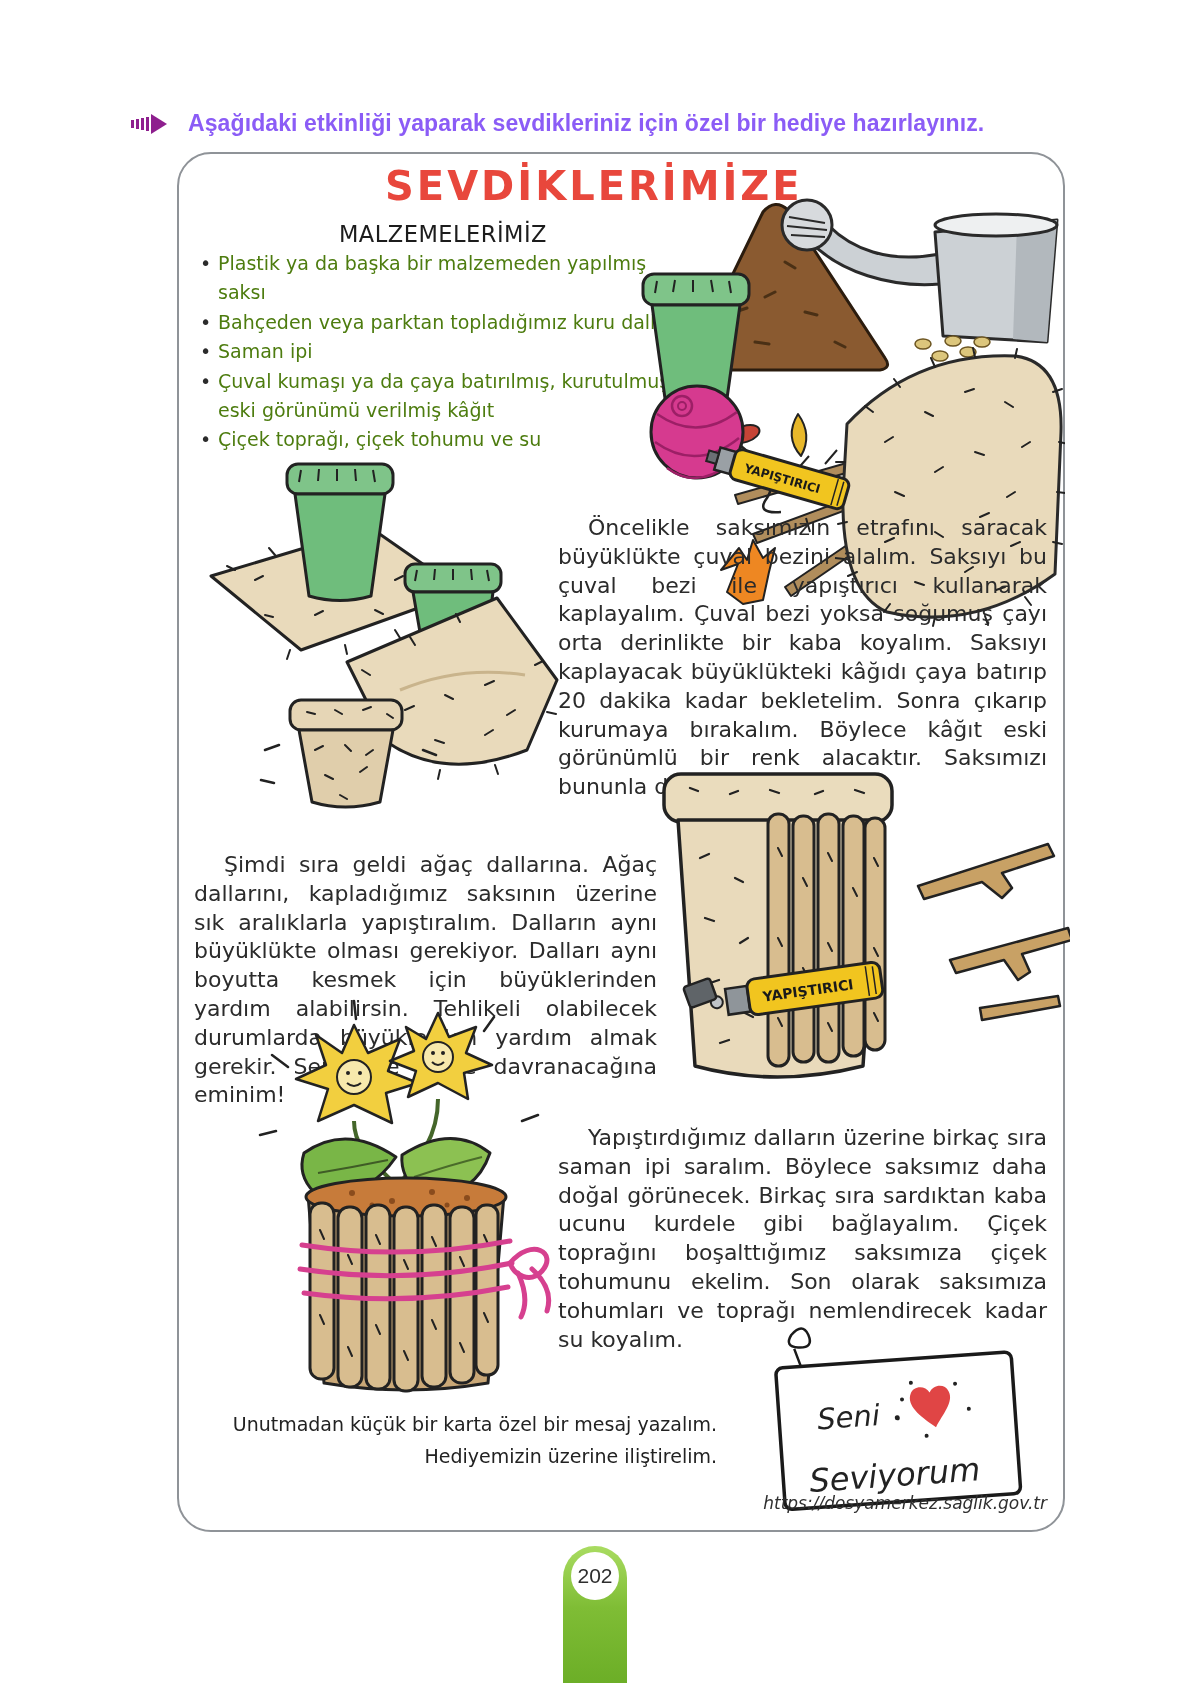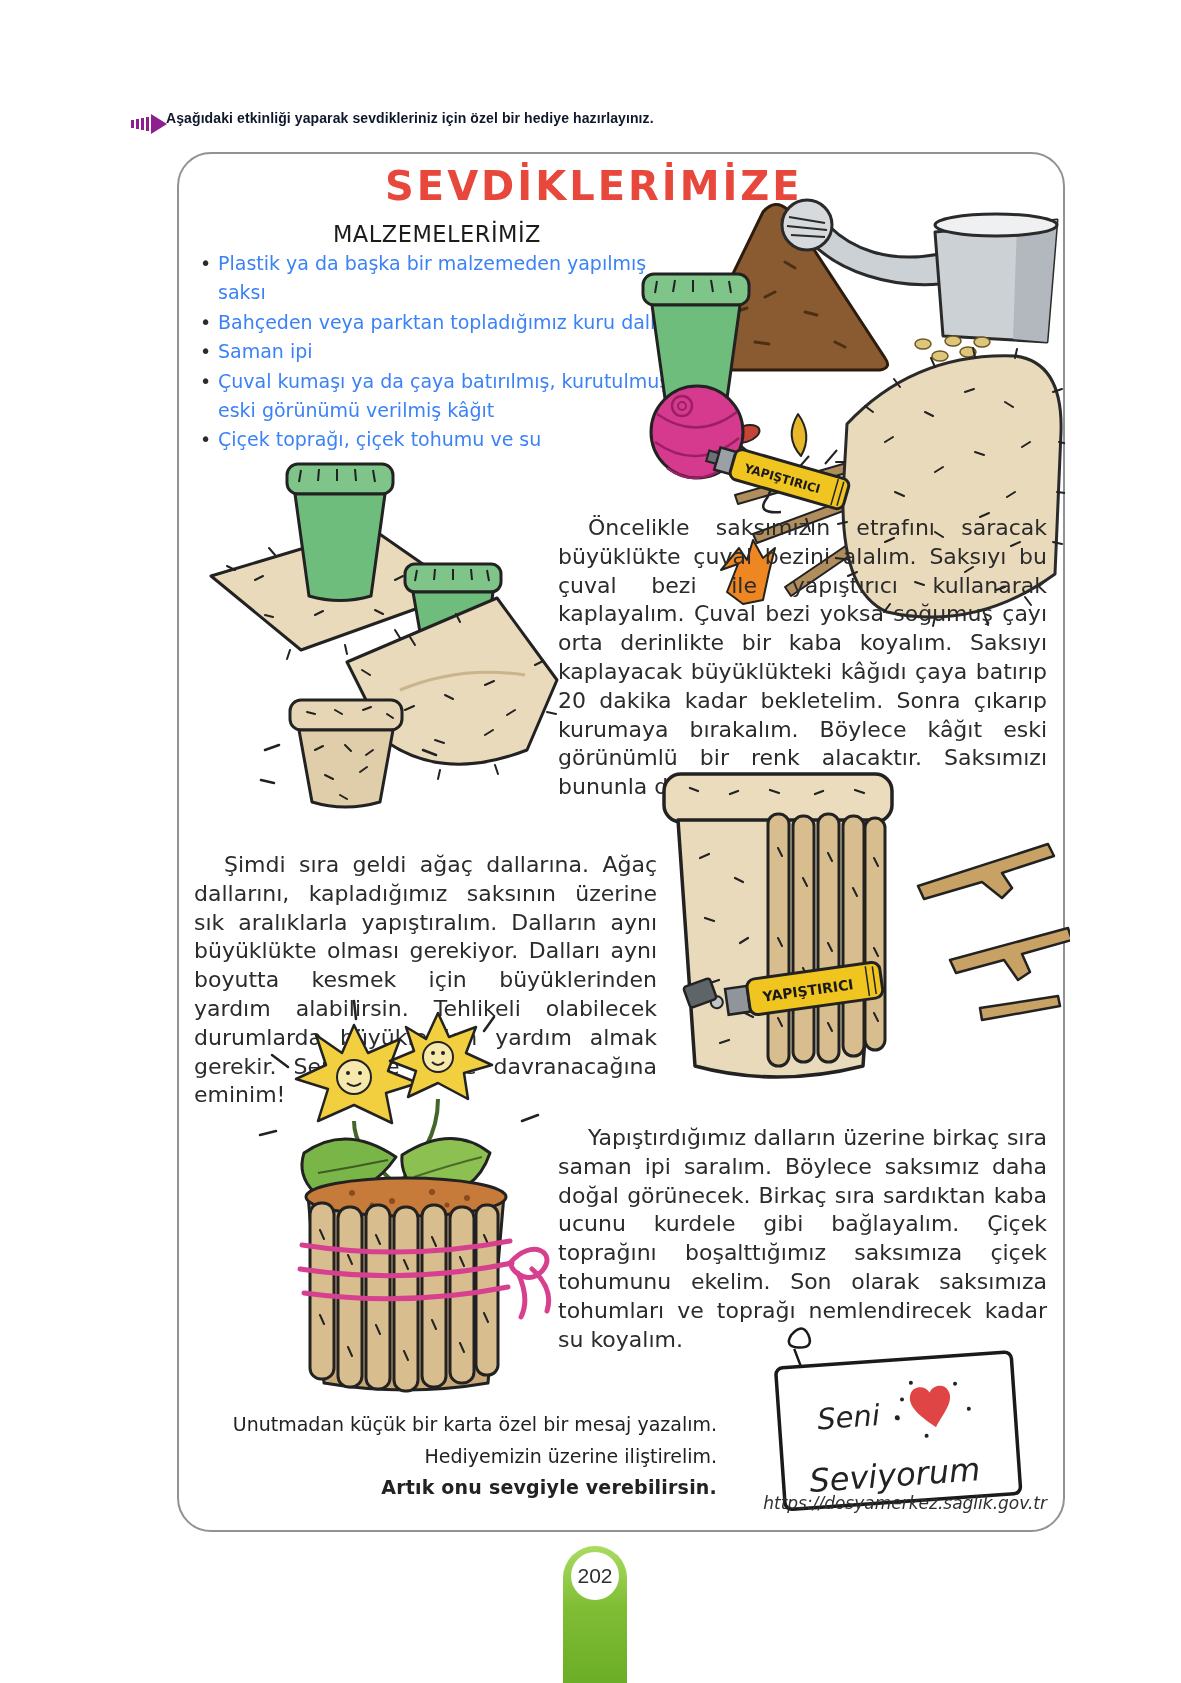--- a/index.html
+++ b/index.html
@@ -2,41 +2,41 @@
 <html lang="tr"><head>
 <meta charset="utf-8">
 <style>
   html,body{margin:0;padding:0;background:#ffffff;}
   .page{
     position:relative;width:1181px;height:1683px;background:#ffffff;
     font-family:"DejaVu Sans",sans-serif;color:#2d2d2d;overflow:hidden;
   }
   
   .instruction{
-    position:absolute;left:166px;top:110px;width:940px;
+    position:absolute;left:188px;top:110px;width:940px;
     font-family:"Liberation Sans",sans-serif;font-weight:bold;
-    font-size:14px;color:#0f172a;letter-spacing:0.1px;
+    font-size:23px;color:#8b5cf6;letter-spacing:0.1px;
   }
   .arrow-icon{position:absolute;left:131px;top:113px;width:38px;height:22px;}
   
   .activity-box{
     position:absolute;left:177px;top:152px;width:888px;height:1380px;
     border:2.5px solid #8f9398;border-radius:34px;background:#ffffff;box-sizing:border-box;
   }
   .activity-title{
     position:absolute;left:385px;top:163px;width:390px;text-align:right;
     font-size:40px;font-weight:bold;letter-spacing:3px;color:#e8473c;
   }
   .materials-heading{
-    position:absolute;left:192px;top:221px;width:490px;text-align:center;
+    position:absolute;left:198px;top:221px;width:490px;text-align:center;
     font-size:22.5px;color:#1c1c1c;letter-spacing:0.5px;
   }
   ul.materials{
     position:absolute;left:196px;top:249px;width:492px;margin:0;padding:0;
-    list-style:none;font-size:19px;line-height:29.4px;color:#3b82f6;
+    list-style:none;font-size:19px;line-height:29.4px;color:#4d7c0f;
   }
   ul.materials li{position:relative;padding-left:22px;}
   ul.materials li::before{content:"•";position:absolute;left:4px;top:0;font-size:19px;color:#2b2b2b;}
   
   .para{
     position:absolute;font-size:22px;line-height:28.8px;color:#2b2b2b;
     text-align:justify;text-indent:30px;
   }
   #para1{left:558px;top:514px;width:489px;}
   #para2{left:194px;top:851px;width:463px;}
@@ -309,21 +309,20 @@
           <circle cx="168" cy="120" r="2"></circle>
           <circle cx="146" cy="82" r="2"></circle>
       </g>
       <text class="hand" x="48" y="168" font-size="32">Seviyorum</text>
     </g>
   </svg>
 
   <div class="closing">
     <div>Unutmadan küçük bir karta özel bir mesaj yazalım.</div>
     <div>Hediyemizin üzerine iliştirelim.</div>
-    <div class="bold">Artık onu sevgiyle verebilirsin.</div>
   </div>
 
   <div class="source-url">https://dosyamerkez.saglik.gov.tr</div>
 
   <div class="page-tab">
     <div class="page-circle">202</div>
   </div>
 
 </div>
 

